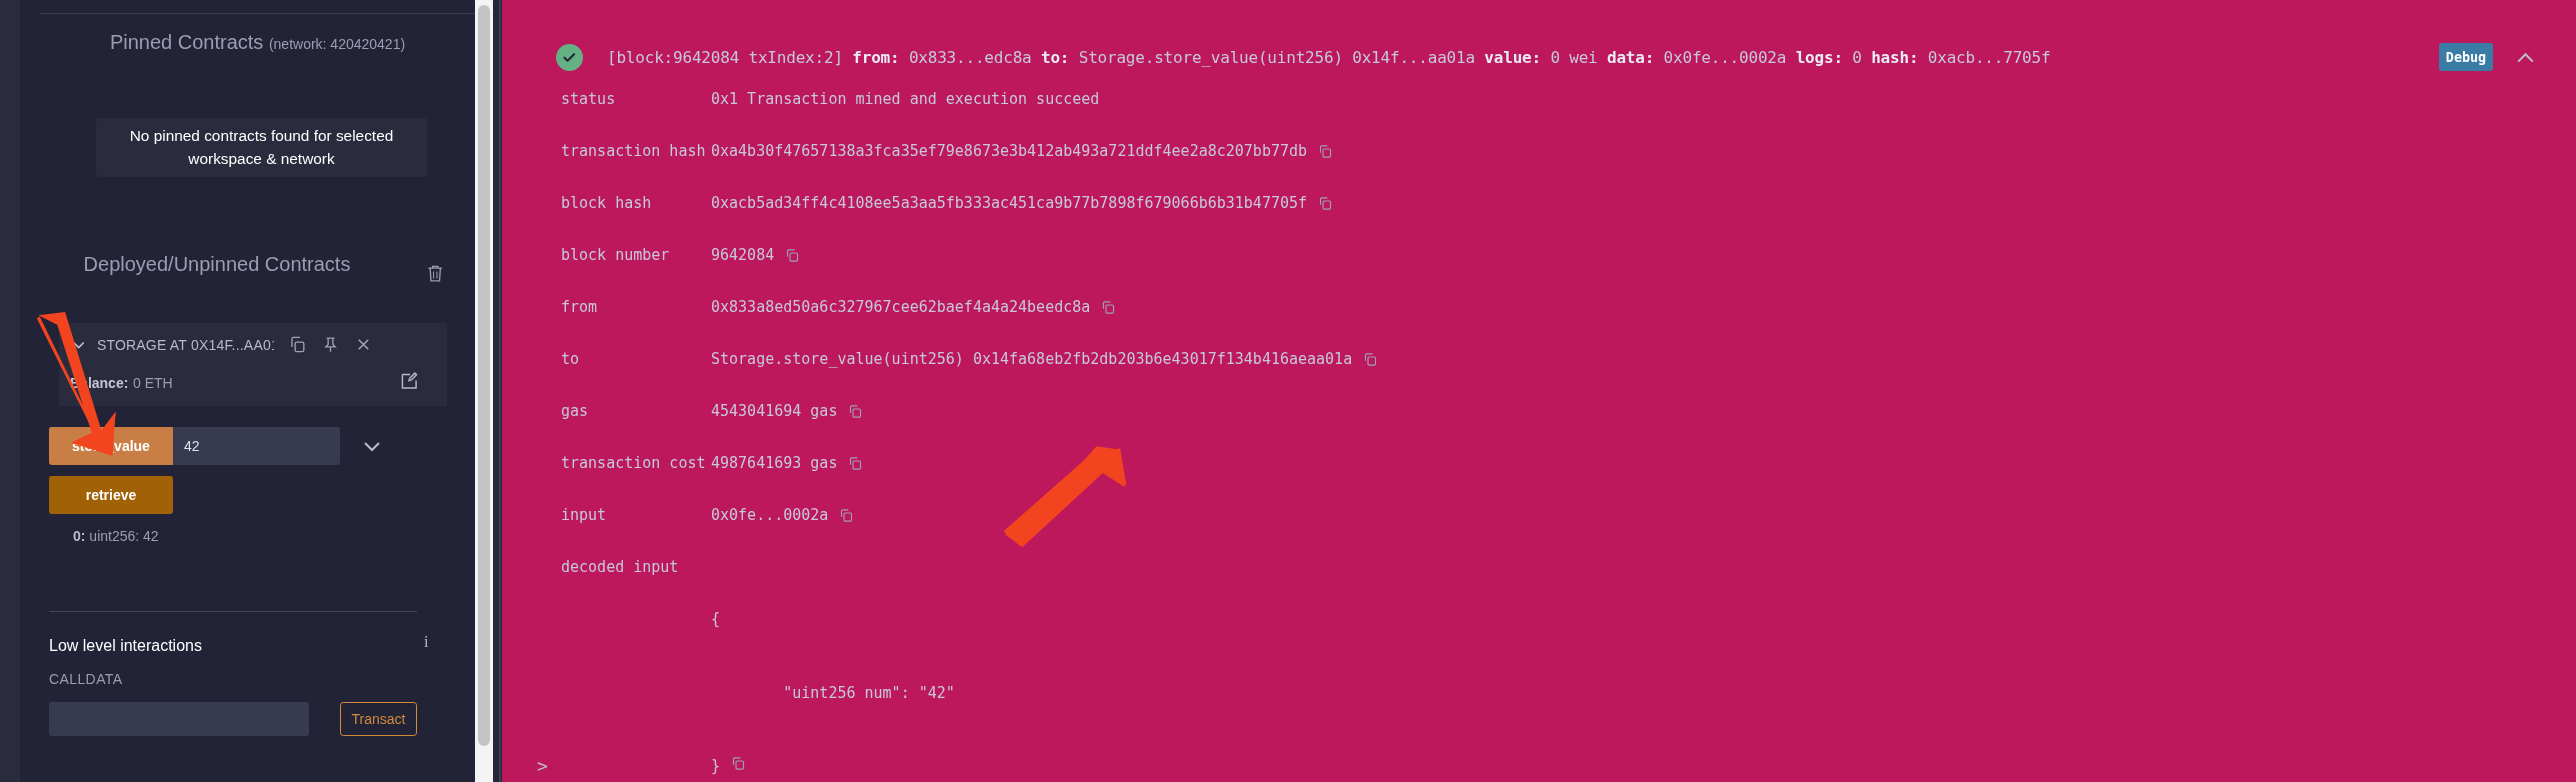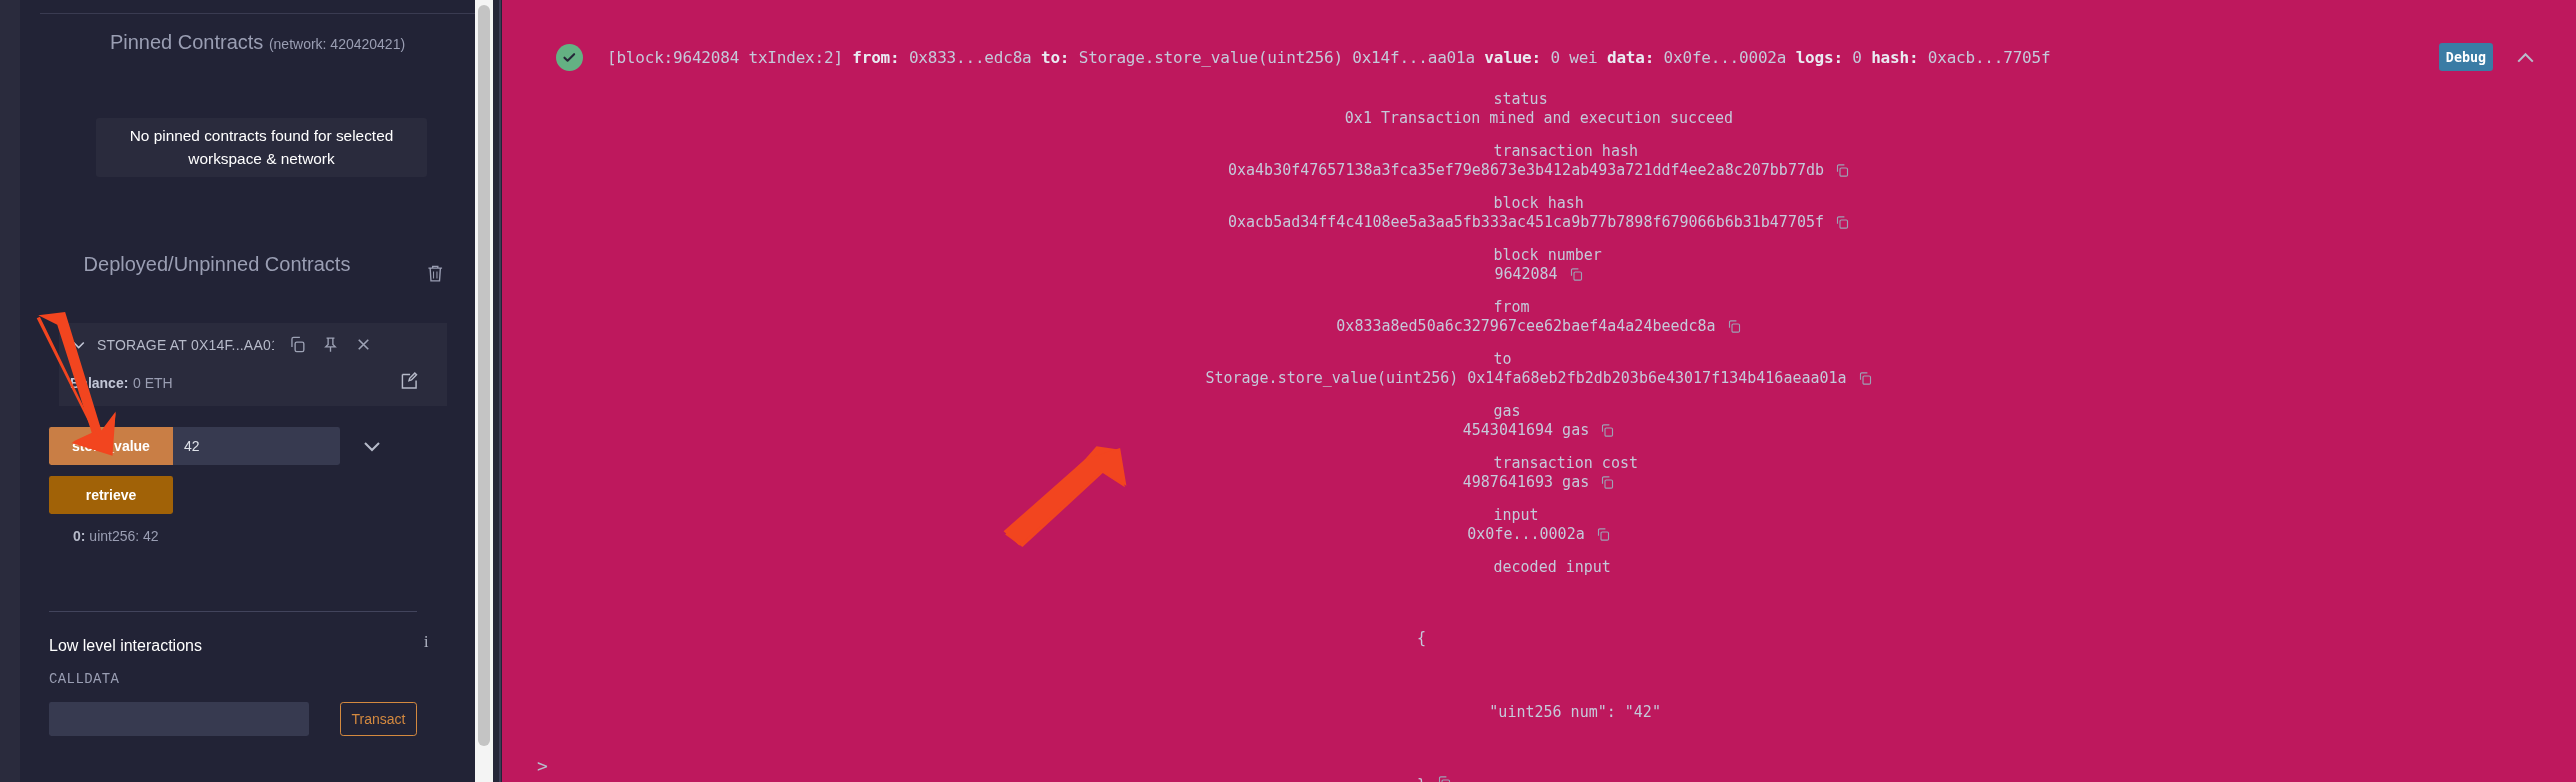--- a/index.html
+++ b/index.html
@@ -124,21 +124,21 @@
   .lli-title {
     position: absolute; left: 29px; top: 637px;
     font-size: 16px; color: #ffffff;
   }
   .info-icon {
     position: absolute; left: 404px; top: 633px;
     font-size: 16px; color: #b6bac9; font-family: "Liberation Serif", serif;
   }
   .calldata-label {
     position: absolute; left: 29px; top: 671px;
-    font-size: 14px; color: #9a9eb3; letter-spacing: 0.4px; font-family: Liberation Mono, monospace;
+    font-size: 14px; color: #9a9eb3; letter-spacing: 0.4px;
   }
   .calldata-input {
     position: absolute; left: 29px; top: 702px; width: 260px; height: 34px;
     background: #373a50; border: none; border-radius: 2.4px;
     color: #dfe2ea; font-size: 13.4px; padding-left: 9.5px;
     font-family: "Liberation Sans", sans-serif;
   }
   .transact-btn {
     position: absolute; left: 320px; top: 702px; width: 77px; height: 34px;
     background: transparent; border: 1.2px solid #d4893f; border-radius: 3.2px;
@@ -196,21 +196,21 @@
   }
   .collapse-chev {
     position: absolute; right: 38px; top: 46px;
     width: 25px; height: 25px; color: #b8bccb; cursor: pointer;
   }
 
   
   .rows { position: absolute; left: 0; top: 90px; width: 2074px; }
   .row {
     position: relative; height: 26px; margin-bottom: 26px;
-    display: flex; align-items: center; flex-direction: column;
+    display: flex; align-items: flex-start;
   }
   .row-label {
     width: 150px; margin-left: 59px; flex: none;
     font-size: 15px; color: #c5c9da; line-height: 19px;
   }
   .row-value {
     font-size: 15px; color: #c5c9da; line-height: 19px;
     white-space: pre; display: flex; align-items: flex-start; gap: 11px;
   }
   .copy-icon { width: 15px; height: 15px; color: #9da2b5; flex: none; margin-top: 2.4px; cursor: pointer; }

